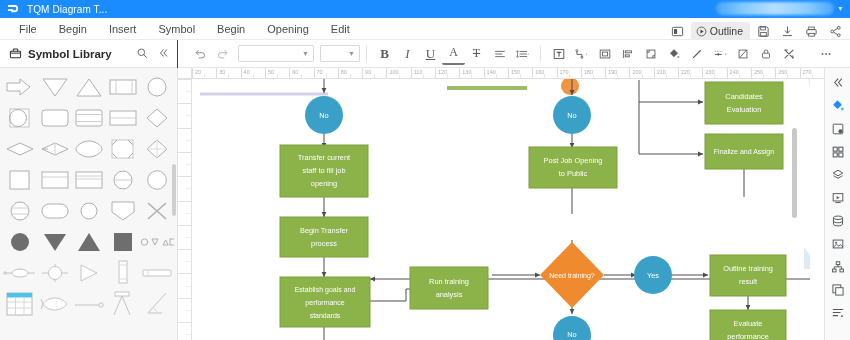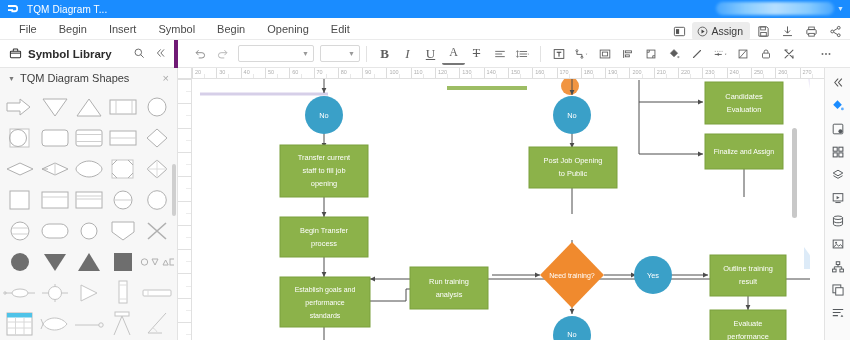--- a/index.html
+++ b/index.html
@@ -55,21 +55,21 @@
     padding:2px 7px 2px 5px; font-size:10.5px; color:#3b3b3b; height:18px;
   }
 
   
   .toolbar {
     height:28px; flex:0 0 28px; background:#fff; display:flex; align-items:center;
     border-bottom:1px solid #e6e6e6; position:relative;
   }
   .tb-left {
     width:178px; height:28px; display:flex; align-items:center; padding-left:9px;
-    gap:6px; border-right:4px solid #701a75;
+    gap:6px; border-right:1px solid #701a75;
   }
   .lib-icon { color:#3a3a3a; display:flex; align-items:center; }
   .lib-title { font-size:11.5px; font-weight:bold; color:#2b2b2b; }
   .lib-right { margin-left:auto; display:flex; align-items:center; gap:9px; padding-right:8px; color:#6a6a6a; }
 
   .tb-main { flex:1; display:flex; align-items:center; gap:0px; padding-left:10px; }
   .tb-ico {
     width:23px; height:22px; display:flex; align-items:center; justify-content:center;
     color:#5d5d5d; border-radius:2px;
   }
@@ -201,21 +201,21 @@
       <svg width="13" height="13" viewBox="0 0 14 14">
           <rect x="1.5" y="2.5" width="11" height="9" rx="1" fill="none" stroke="#555" stroke-width="1"></rect>
           <rect x="3.2" y="4.4" width="3.4" height="5.2" fill="#555"></rect>
         </svg>
     </span>
     <span class="present-btn">
       <svg width="11" height="11" viewBox="0 0 14 14">
           <circle cx="7" cy="7" r="5.6" fill="none" stroke="#444" stroke-width="1"></circle>
           <path d="M5.7 4.6l4 2.4-4 2.4z" fill="#444"></path>
         </svg>
-      <span>Assign</span>
+      <span>Outline</span>
     </span>
     <span class="hdr-btn">
       <svg width="13" height="13" viewBox="0 0 14 14">
           <path d="M2 2h8.5L12 3.5V12H2z" fill="none" stroke="#555" stroke-width="1"></path>
           <rect x="4" y="2" width="5" height="3.3" fill="none" stroke="#555" stroke-width=".9"></rect>
           <rect x="4" y="8" width="6" height="4" fill="none" stroke="#555" stroke-width=".9"></rect>
         </svg>
     </span>
     <span class="hdr-btn">
       <svg width="13" height="13" viewBox="0 0 14 14">
@@ -383,25 +383,20 @@
             <circle cx="8" cy="8" r="1.1" fill="#6a6a6a"></circle>
             <circle cx="12" cy="8" r="1.1" fill="#6a6a6a"></circle>
           </svg>
       </span>
     </div>
   </div>
 
   <div class="body">
 
     <div class="shapepanel">
-      <div class="sp-header">
-        <span class="sp-caret">▼</span>
-        <span class="sp-title">TQM Diagram Shapes</span>
-        <span class="sp-close">×</span>
-      </div>
       <div class="sp-grid">
 
         <div class="sp-cell">
             <svg width="30" height="22" viewBox="0 0 30 22">
               <path d="M2 7h13V3l10 8-10 8v-4H2z" fill="#fff" stroke="#b0b0b0" stroke-width="1"></path>
             </svg>
           </div>
         <div class="sp-cell">
             <svg width="28" height="22" viewBox="0 0 28 22">
               <path d="M2 3h24L14 20z" fill="#fff" stroke="#b0b0b0" stroke-width="1"></path>

